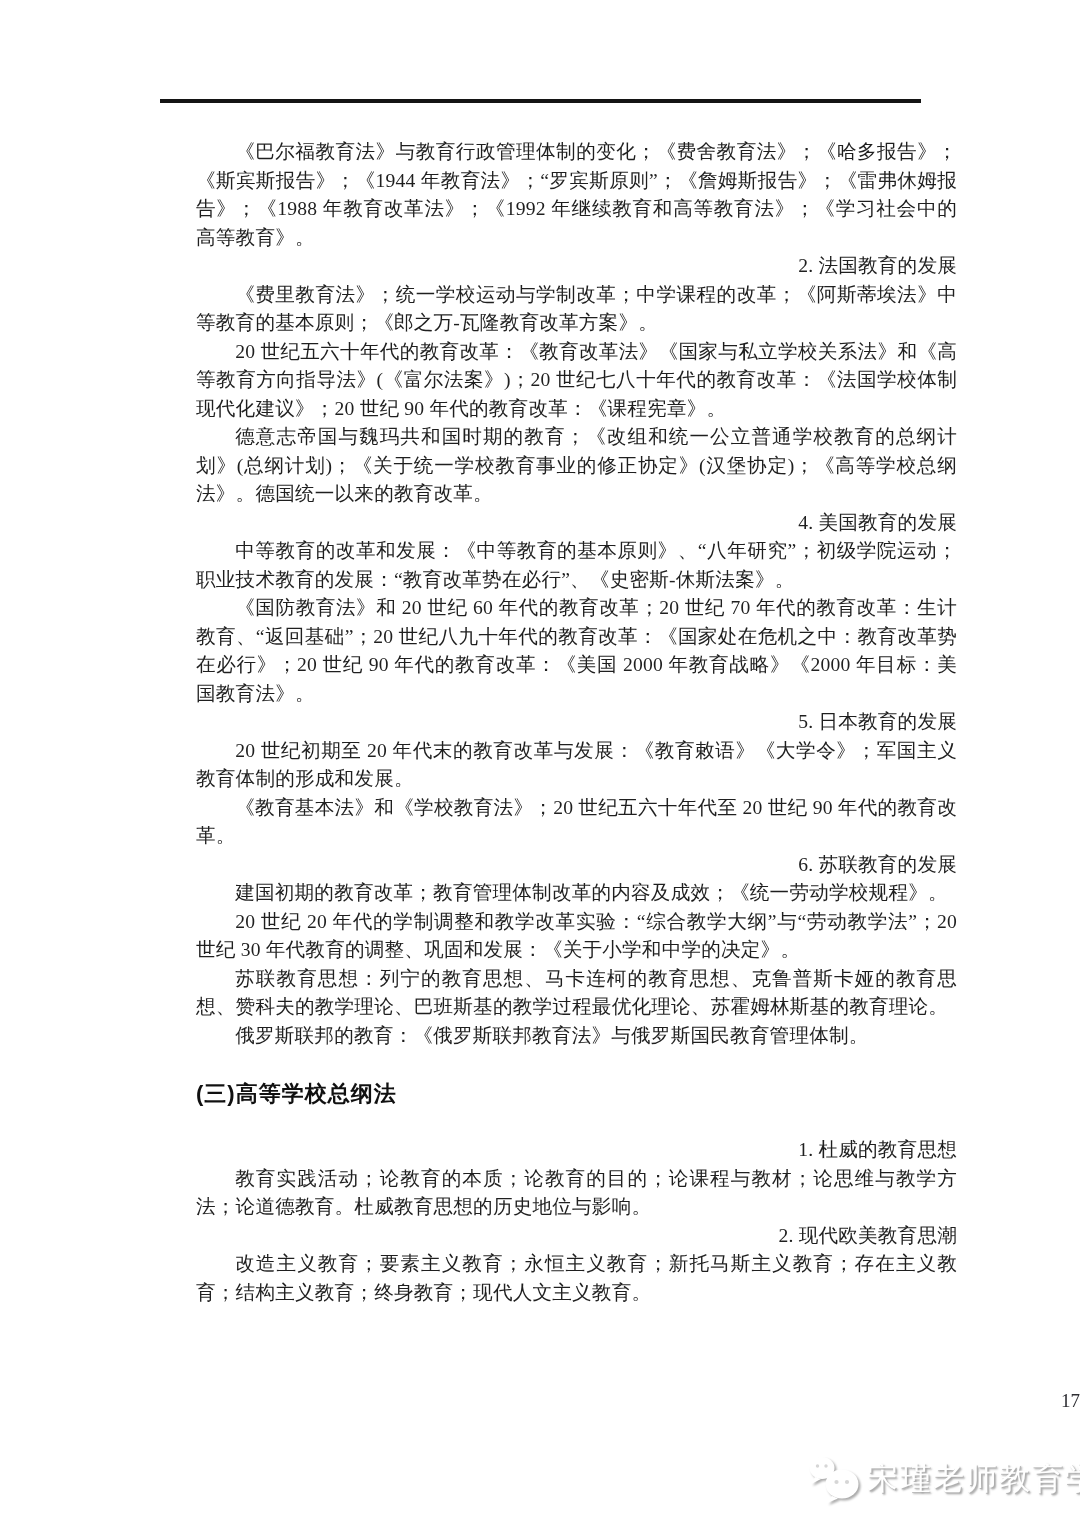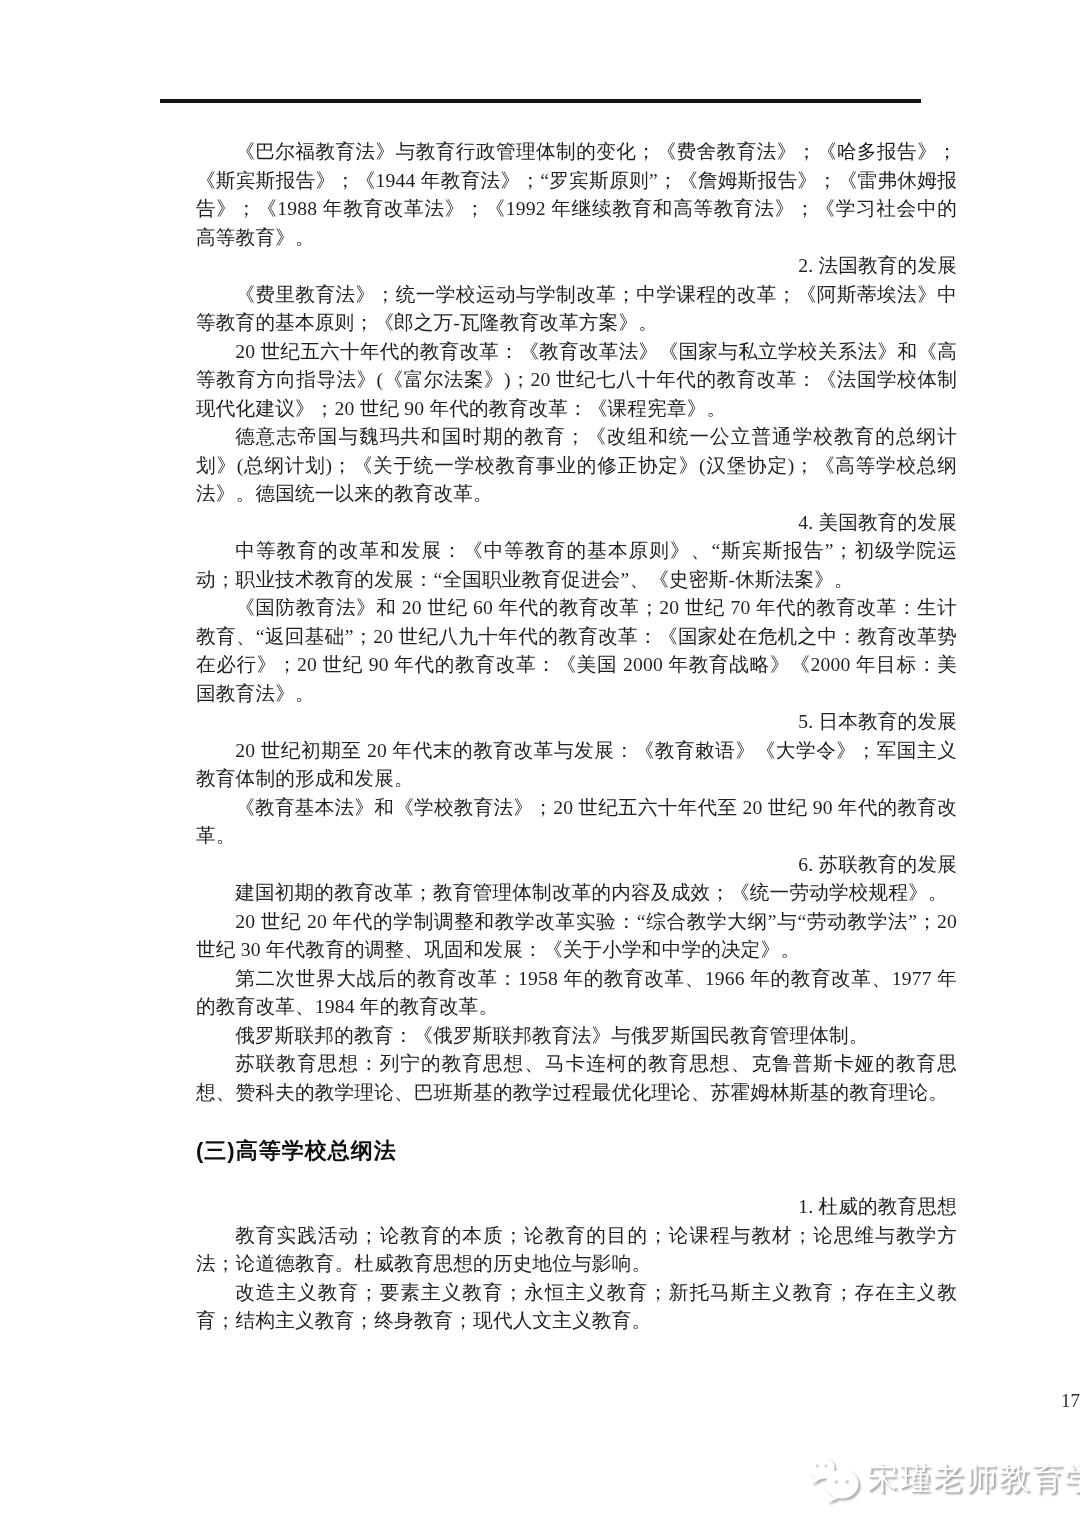--- a/index.html
+++ b/index.html
@@ -83,34 +83,34 @@
 
   <div class="top-rule"></div>
 
   <main class="content">
       <p class="body">《巴尔福教育法》与教育行政管理体制的变化；《费舍教育法》；《哈多报告》；《斯宾斯报告》；《1944 年教育法》；“罗宾斯原则”；《詹姆斯报告》；《雷弗休姆报告》；《1988 年教育改革法》；《1992 年继续教育和高等教育法》；《学习社会中的高等教育》。</p>
       <p class="item">2. 法国教育的发展</p>
       <p class="body">《费里教育法》；统一学校运动与学制改革；中学课程的改革；《阿斯蒂埃法》中等教育的基本原则；《郎之万-瓦隆教育改革方案》。</p>
       <p class="body">20 世纪五六十年代的教育改革：《教育改革法》《国家与私立学校关系法》和《高等教育方向指导法》(《富尔法案》)；20 世纪七八十年代的教育改革：《法国学校体制现代化建议》；20 世纪 90 年代的教育改革：《课程宪章》。</p>
       <p class="body">德意志帝国与魏玛共和国时期的教育；《改组和统一公立普通学校教育的总纲计划》(总纲计划)；《关于统一学校教育事业的修正协定》(汉堡协定)；《高等学校总纲法》。德国统一以来的教育改革。</p>
       <p class="item">4. 美国教育的发展</p>
-      <p class="body">中等教育的改革和发展：《中等教育的基本原则》、“斯宾斯报告”；初级学院运动；职业技术教育的发展：“全国职业教育促进会”、《史密斯-休斯法案》。</p>
+      <p class="body">中等教育的改革和发展：《中等教育的基本原则》、“八年研究”；初级学院运动；职业技术教育的发展：“教育改革势在必行”、《史密斯-休斯法案》。</p>
       <p class="body">《国防教育法》和 20 世纪 60 年代的教育改革；20 世纪 70 年代的教育改革：生计教育、“返回基础”；20 世纪八九十年代的教育改革：《国家处在危机之中：教育改革势在必行》；20 世纪 90 年代的教育改革：《美国 2000 年教育战略》《2000 年目标：美国教育法》。</p>
       <p class="item">5. 日本教育的发展</p>
       <p class="body">20 世纪初期至 20 年代末的教育改革与发展：《教育敕语》《大学令》；军国主义教育体制的形成和发展。</p>
       <p class="body">《教育基本法》和《学校教育法》；20 世纪五六十年代至 20 世纪 90 年代的教育改革。</p>
       <p class="item">6. 苏联教育的发展</p>
       <p class="body">建国初期的教育改革；教育管理体制改革的内容及成效；《统一劳动学校规程》。</p>
       <p class="body">20 世纪 20 年代的学制调整和教学改革实验：“综合教学大纲”与“劳动教学法”；20 世纪 30 年代教育的调整、巩固和发展：《关于小学和中学的决定》。</p>
-      <p class="body">第二次世界大战后的教育改革：1958 年的教育改革、1966 年的教育改革、1977 年的教育改革、1984 年的教育改革。</p>
+      <p class="body">苏联教育思想：列宁的教育思想、马卡连柯的教育思想、克鲁普斯卡娅的教育思想、赞科夫的教学理论、巴班斯基的教学过程最优化理论、苏霍姆林斯基的教育理论。</p>
       <p class="body">俄罗斯联邦的教育：《俄罗斯联邦教育法》与俄罗斯国民教育管理体制。</p>
-      <p class="body">苏联教育思想：列宁的教育思想、马卡连柯的教育思想、克鲁普斯卡娅的教育思想、赞科夫的教学理论、巴班斯基的教学过程最优化理论、苏霍姆林斯基的教育理论。</p>
       <h2 class="heading">(三)高等学校总纲法</h2>
       <p class="item">1. 杜威的教育思想</p>
       <p class="body">教育实践活动；论教育的本质；论教育的目的；论课程与教材；论思维与教学方法；论道德教育。杜威教育思想的历史地位与影响。</p>
+      <p class="item">2. 现代欧美教育思潮</p>
       <p class="body">改造主义教育；要素主义教育；永恒主义教育；新托马斯主义教育；存在主义教育；结构主义教育；终身教育；现代人文主义教育。</p>
     </main>
 
   <div class="page-number">17</div>
 
   <div class="watermark">
     <span class="wm-icon">
       <svg width="56" height="48" viewBox="0 0 56 48" xmlns="http://www.w3.org/2000/svg">
         <g fill="#ffffff">
           <ellipse cx="16" cy="13" rx="12.5" ry="11"></ellipse>

